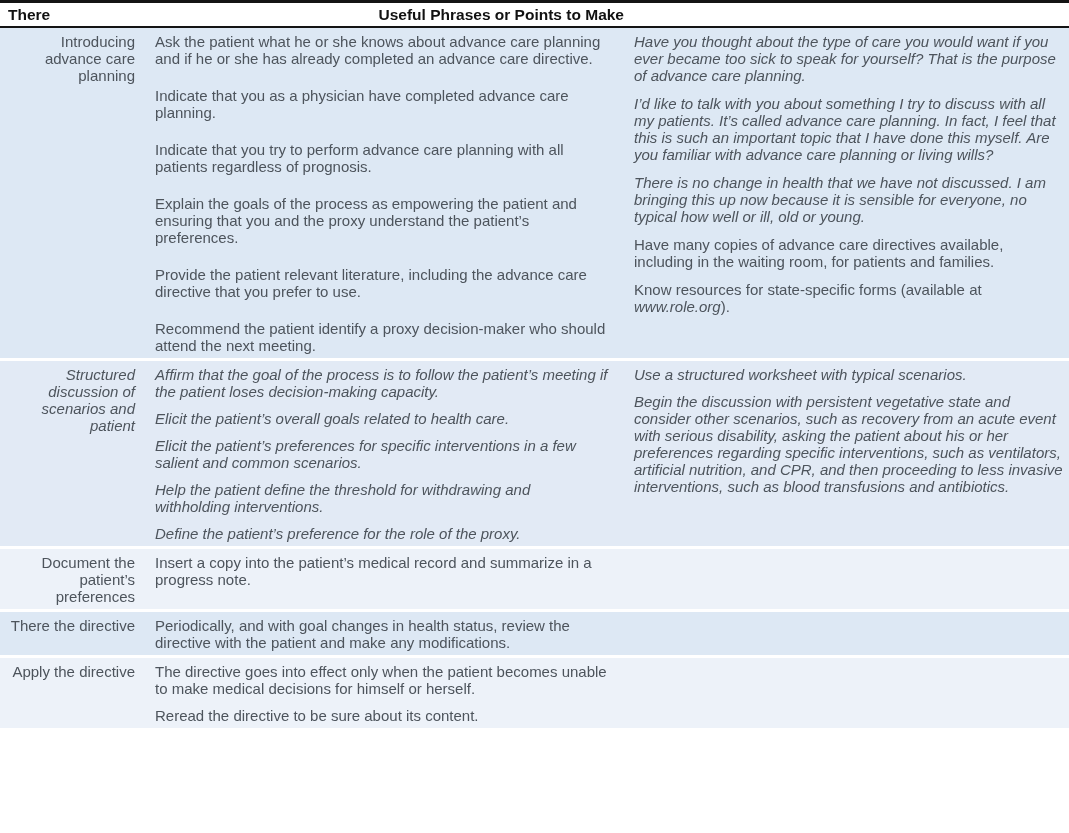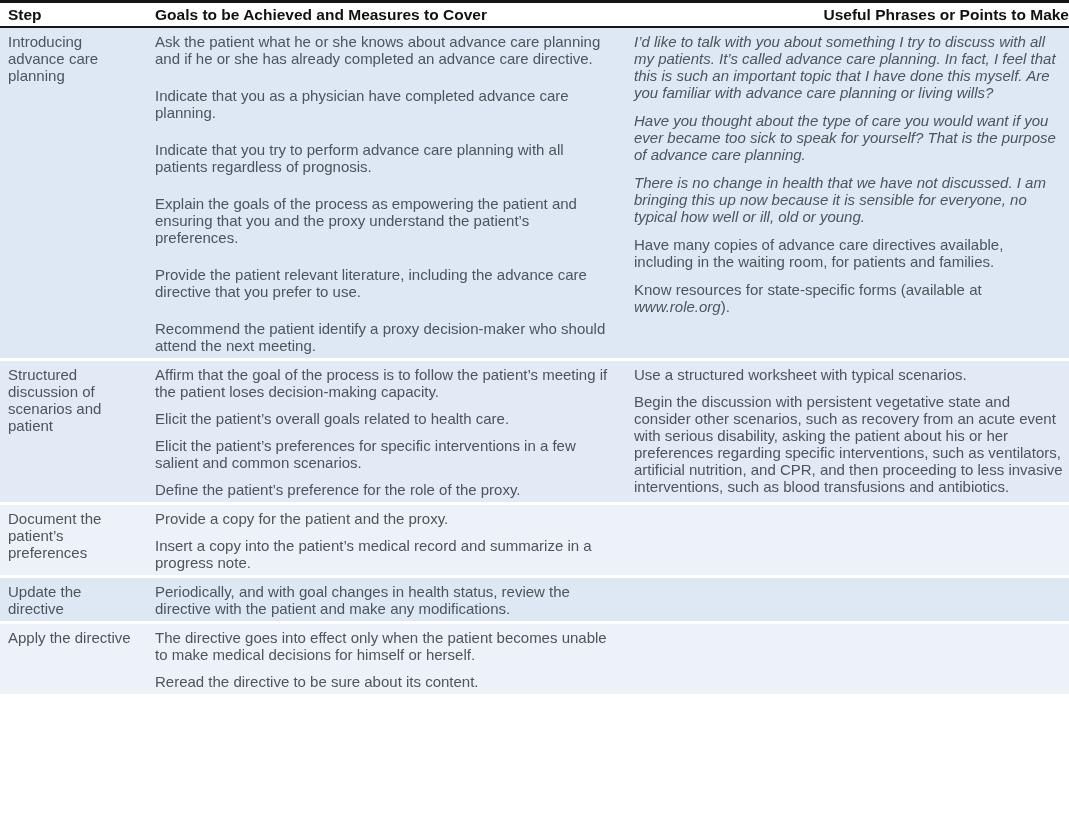--- a/index.html
+++ b/index.html
@@ -35,92 +35,91 @@
     padding: 3px 0 3px 0;
     font-weight: bold;
     font-size: 15.5px;
     color: var(--header-text);
   }
   .hdr-row .hc1 { padding-left: 8px; }
   .hdr-row .hc2 { padding-left: 8px; }
   .hdr-row .hc3 { padding-left: 10px; text-align: right; }
   .tbody .row { border-bottom: 3px solid #ffffff; padding: 5px 0 4px 0; }
   .tbody .row:nth-of-type(1) { background: var(--row-blue); }
-  .tbody .row:nth-of-type(2) { background: var(--row-blue-alt); }
+  .tbody .row:nth-of-type(2) { background: var(--row-blue-alt); font-style: italic; }
   .tbody .row:nth-of-type(3) { background: var(--row-light); }
   .tbody .row:nth-of-type(4) { background: var(--row-blue); }
   .tbody .row:nth-of-type(5) { background: var(--row-light); }
   .tbody .row:nth-of-type(6) { background: var(--row-blue); }
-  .cell-step  { padding-left: 8px;  padding-right: 12px; }
+  .cell-step  { padding-left: 8px;  padding-right: 12px; text-align: right; }
   .cell-goals { padding-left: 8px;  padding-right: 16px; }
   .cell-phrases { padding-left: 10px; padding-right: 6px; }
   .cell-goals p, .cell-phrases p { margin-bottom: 10px; }
   .cell-goals p:last-child, .cell-phrases p:last-child { margin-bottom: 0; }
   
   .tbody .row:nth-of-type(1) .cell-goals p { margin-bottom: 20px; }
   .tbody .row:nth-of-type(1) .cell-phrases p { margin-bottom: 11px; }
   .tbody .row:nth-of-type(1) .cell-goals p:last-child,
   .tbody .row:nth-of-type(1) .cell-phrases p:last-child { margin-bottom: 0; }
   .it { font-style: italic; }
 </style>
 </head>
 <body>
 
 <div class="table">
   <div class="hdr-row">
-    <div class="hc1">Step</div>
-    <div class="hc2">Goals to be Achieved and Measures to Cover</div>
+    <div class="hc1">There</div>
     <div class="hc3">Useful Phrases or Points to Make</div>
   </div>
   <div class="tbody">
   <div class="row">
     <div class="cell-step">Introducing advance care planning</div>
     <div class="cell-goals">
           <p>Ask the patient what he or she knows about advance care planning and if he or she has already completed an advance care directive.</p>
           <p>Indicate that you as a physician have completed advance care planning.</p>
           <p>Indicate that you try to perform advance care planning with all patients regardless of prognosis.</p>
           <p>Explain the goals of the process as empowering the patient and ensuring that you and the proxy understand the patient’s preferences.</p>
           <p>Provide the patient relevant literature, including the advance care directive that you prefer to use.</p>
           <p>Recommend the patient identify a proxy decision-maker who should attend the next meeting.</p>
         </div>
     <div class="cell-phrases">
+          <p><span class="it">Have you thought about the type of care you would want if you ever became too sick to speak for yourself? That is the purpose of advance care planning.</span></p>
           <p><span class="it">I’d like to talk with you about something I try to discuss with all my patients. It’s called advance care planning. In fact, I feel that this is such an important topic that I have done this myself. Are you familiar with advance care planning or living wills?</span></p>
-          <p><span class="it">Have you thought about the type of care you would want if you ever became too sick to speak for yourself? That is the purpose of advance care planning.</span></p>
           <p><span class="it">There is no change in health that we have not discussed. I am bringing this up now because it is sensible for everyone, no typical how well or ill, old or young.</span></p>
           <p><span>Have many copies of advance care directives available, including in the waiting room, for patients and families.</span></p>
           <p><span>Know resources for state-specific forms (available at </span><span class="it">www.role.org</span><span>).</span></p>
         </div>
   </div>
 
   <div class="row">
     <div class="cell-step">Structured discussion of scenarios and patient</div>
     <div class="cell-goals">
           <p>Affirm that the goal of the process is to follow the patient’s meeting if the patient loses decision-making capacity.</p>
           <p>Elicit the patient’s overall goals related to health care.</p>
           <p>Elicit the patient’s preferences for specific interventions in a few salient and common scenarios.</p>
+          <p>Help the patient define the threshold for withdrawing and withholding interventions.</p>
           <p>Define the patient’s preference for the role of the proxy.</p>
         </div>
     <div class="cell-phrases">
           <p><span>Use a structured worksheet with typical scenarios.</span></p>
           <p><span>Begin the discussion with persistent vegetative state and consider other scenarios, such as recovery from an acute event with serious disability, asking the patient about his or her preferences regarding specific interventions, such as ventilators, artificial nutrition, and CPR, and then proceeding to less invasive interventions, such as blood transfusions and antibiotics.</span></p>
         </div>
   </div>
 
 
   <div class="row">
     <div class="cell-step">Document the patient’s preferences</div>
     <div class="cell-goals">
-          <p>Provide a copy for the patient and the proxy.</p>
           <p>Insert a copy into the patient’s medical record and summarize in a progress note.</p>
         </div>
     <div class="cell-phrases"></div>
   </div>
 
   <div class="row">
-    <div class="cell-step">Update the directive</div>
+    <div class="cell-step">There the directive</div>
     <div class="cell-goals">
           <p>Periodically, and with goal changes in health status, review the directive with the patient and make any modifications.</p>
         </div>
     <div class="cell-phrases"></div>
   </div>
 
   <div class="row">
     <div class="cell-step">Apply the directive</div>
     <div class="cell-goals">
           <p>The directive goes into effect only when the patient becomes unable to make medical decisions for himself or herself.</p>

